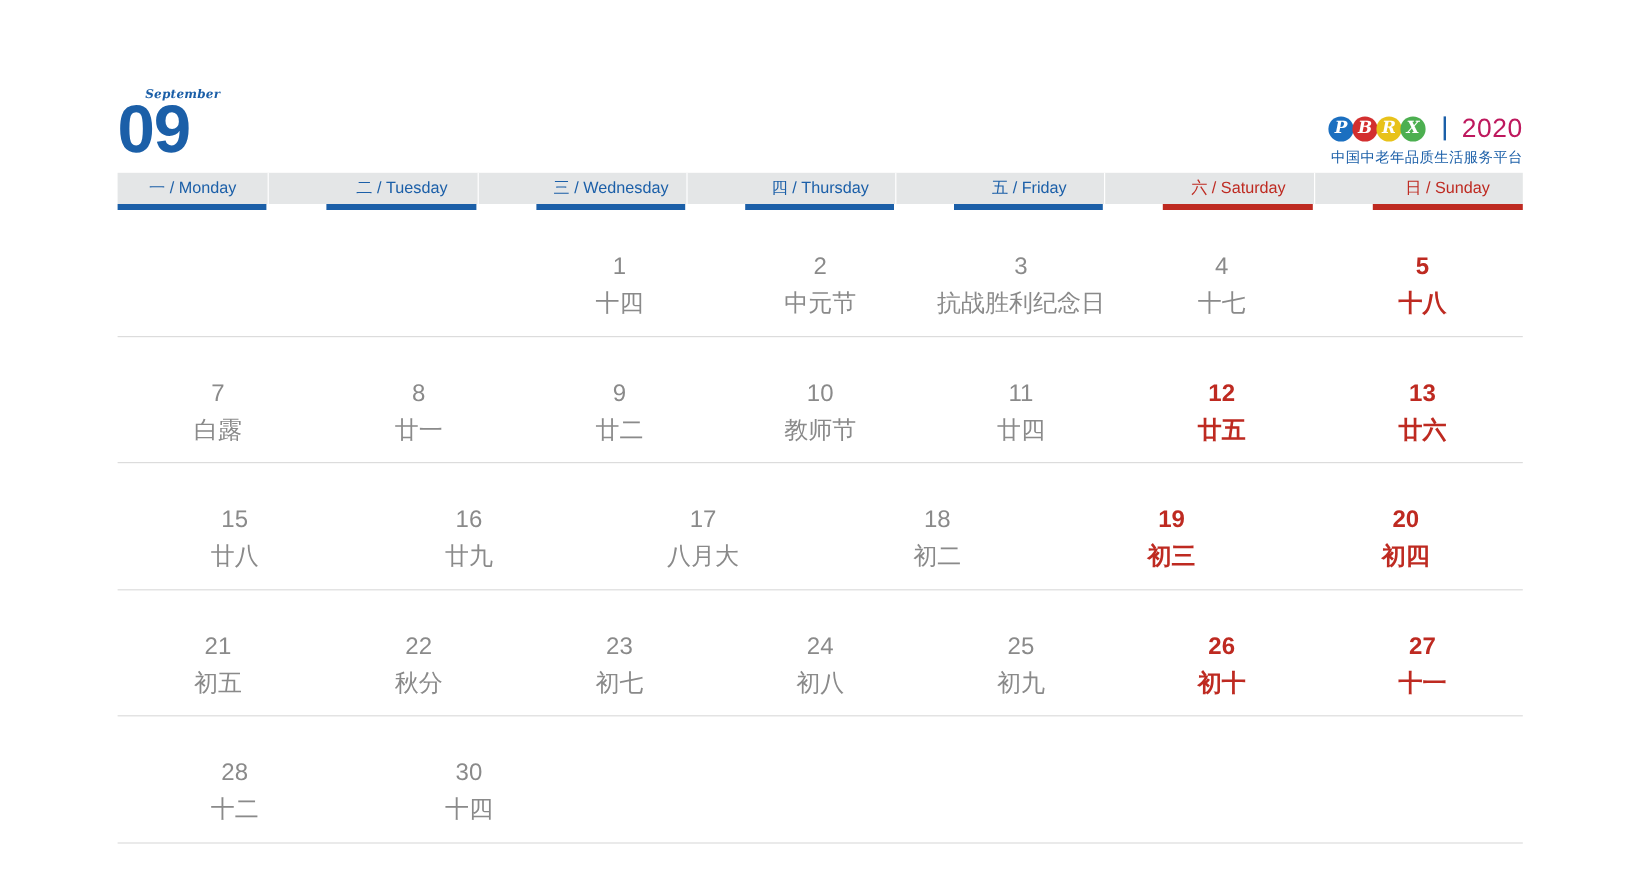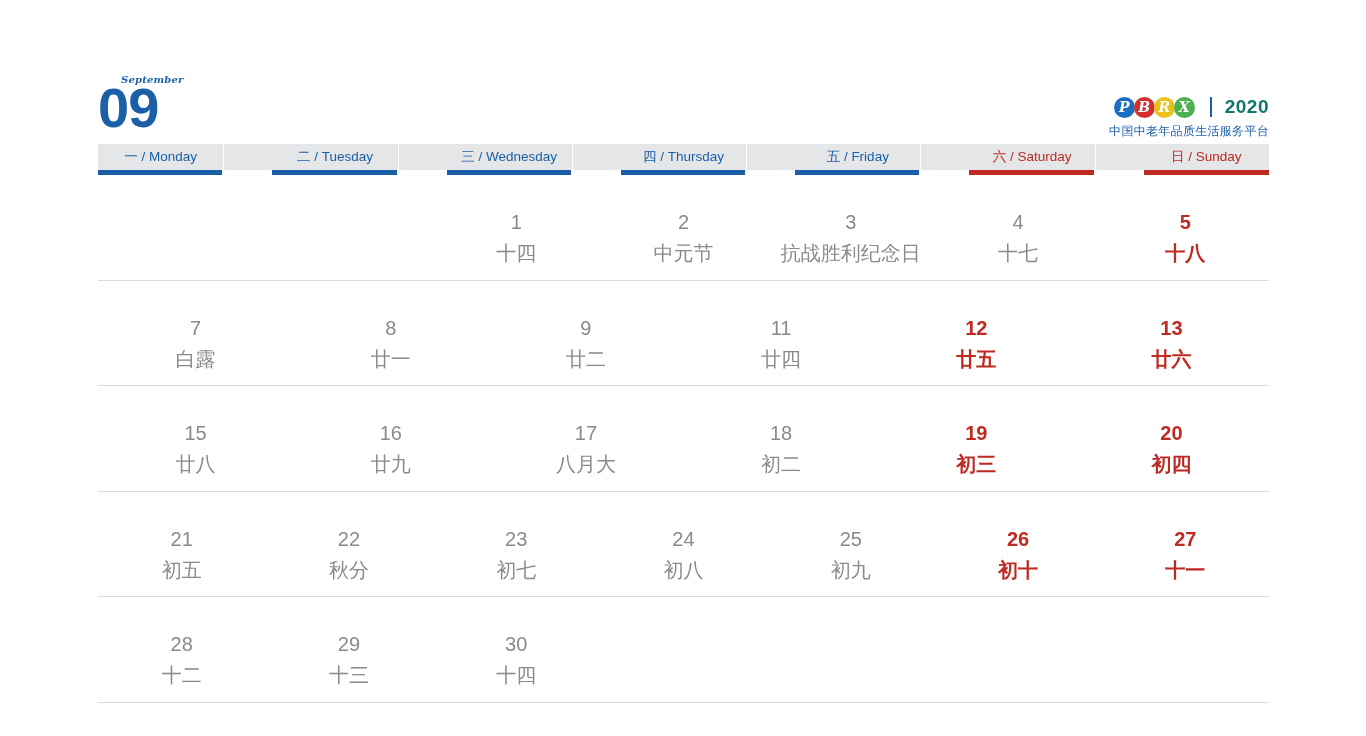--- a/index.html
+++ b/index.html
@@ -99,23 +99,23 @@
   }
   .logo-letter:first-child { margin-left: 0; }
   .brand-divider {
     width: 2px;
     height: 20px;
     background: #1B5FA8;
     margin: 0 5px 0 7px;
   }
   .brand-year {
     font-family: "Liberation Sans", "DejaVu Sans", sans-serif;
-    font-weight: bold;
-    font-size: 19px;
-    color: #0f766e;
+    font-weight: normal;
+    font-size: 22px;
+    color: #be185d;
     line-height: 22px;
     letter-spacing: 0.5px;
   }
   .brand-tagline {
     margin-top: 3px;
     font-family: "DejaVu Sans", sans-serif;
     font-size: 12px;
     color: #1B5FA8;
     letter-spacing: 0.3px;
     text-align: right;
@@ -277,20 +277,24 @@
         </div>
         <div class="day-cell">
           <div class="day-number">8</div>
           <div class="day-lunar">廿一</div>
         </div>
         <div class="day-cell">
           <div class="day-number">9</div>
           <div class="day-lunar">廿二</div>
         </div>
         <div class="day-cell">
+          <div class="day-number">10</div>
+          <div class="day-lunar">教师节</div>
+        </div>
+        <div class="day-cell">
           <div class="day-number">11</div>
           <div class="day-lunar">廿四</div>
         </div>
         <div class="day-cell weekend">
           <div class="day-number">12</div>
           <div class="day-lunar">廿五</div>
         </div>
         <div class="day-cell weekend">
           <div class="day-number">13</div>
           <div class="day-lunar">廿六</div>
@@ -351,24 +355,20 @@
           <div class="day-number">27</div>
           <div class="day-lunar">十一</div>
         </div>
       </div>
       <div class="week-row">
         <div class="day-cell">
           <div class="day-number">28</div>
           <div class="day-lunar">十二</div>
         </div>
         <div class="day-cell">
-          <div class="day-number">29</div>
-          <div class="day-lunar">十三</div>
-        </div>
-        <div class="day-cell">
           <div class="day-number">30</div>
           <div class="day-lunar">十四</div>
         </div>
         <div class="day-cell empty">
           <div class="day-number"></div>
           <div class="day-lunar"></div>
         </div>
         <div class="day-cell empty">
           <div class="day-number"></div>
           <div class="day-lunar"></div>

